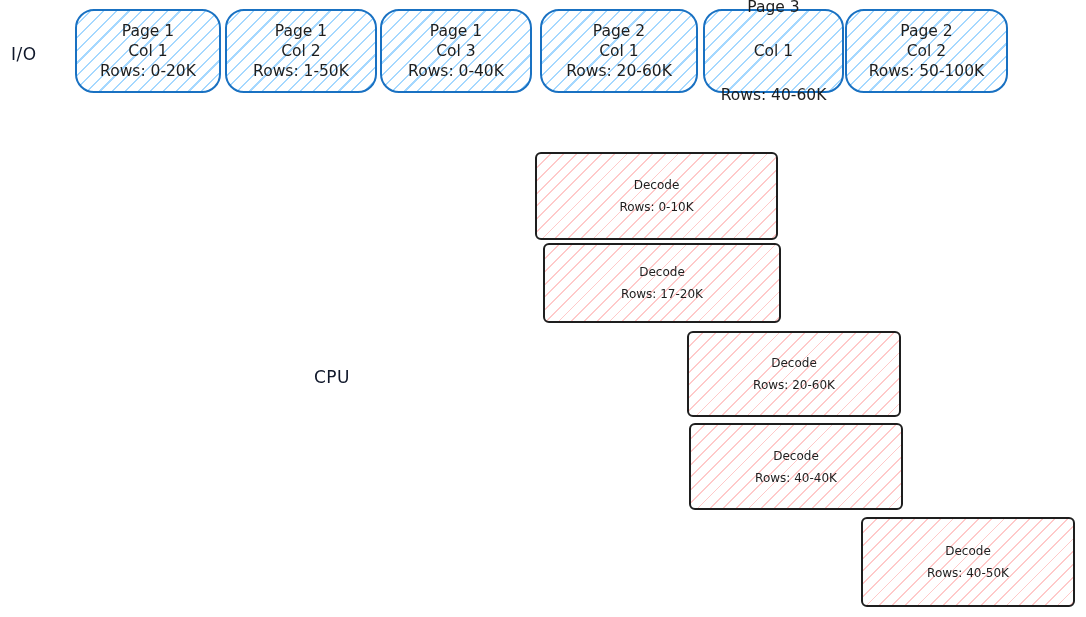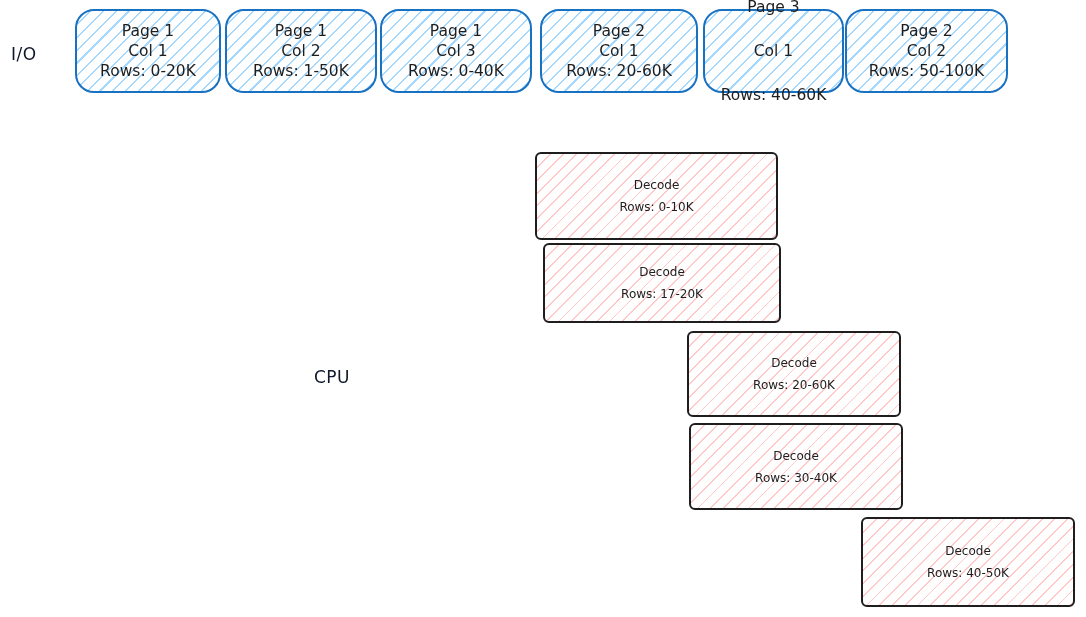--- a/index.html
+++ b/index.html
@@ -118,21 +118,21 @@
     <div class="line">Rows: 17-20K</div>
   </div>
 
   <div class="box cpu-box" style="left:687px; top:331px; width:214px; height:86px;">
     <div class="line">Decode</div>
     <div class="line">Rows: 20-60K</div>
   </div>
 
   <div class="box cpu-box" style="left:689px; top:423px; width:214px; height:87px;">
     <div class="line">Decode</div>
-    <div class="line">Rows: 30-40K</div>
+    <div class="line">Rows: 40-40K</div>
   </div>
 
   <div class="box cpu-box" style="left:861px; top:517px; width:214px; height:90px;">
     <div class="line">Decode</div>
     <div class="line">Rows: 40-50K</div>
   </div>
 
 </div>
 
 </body></html>

